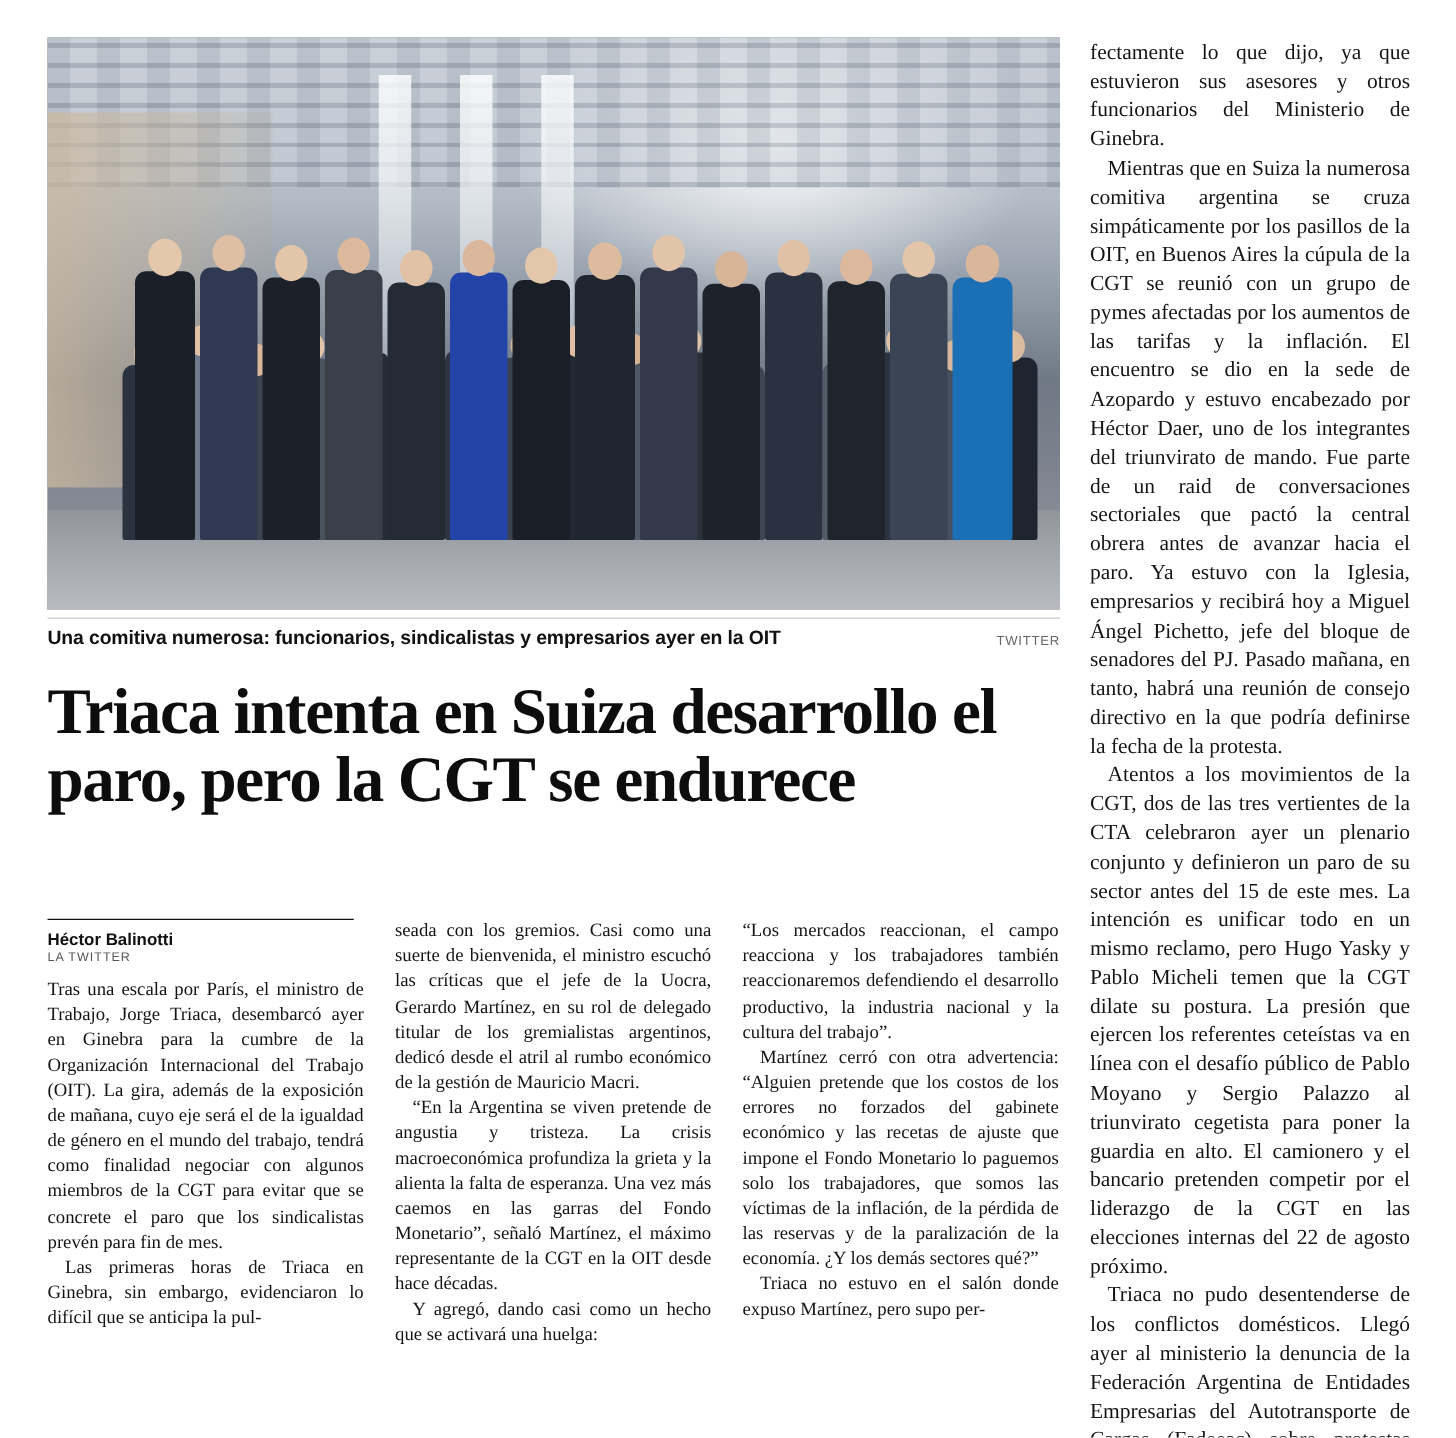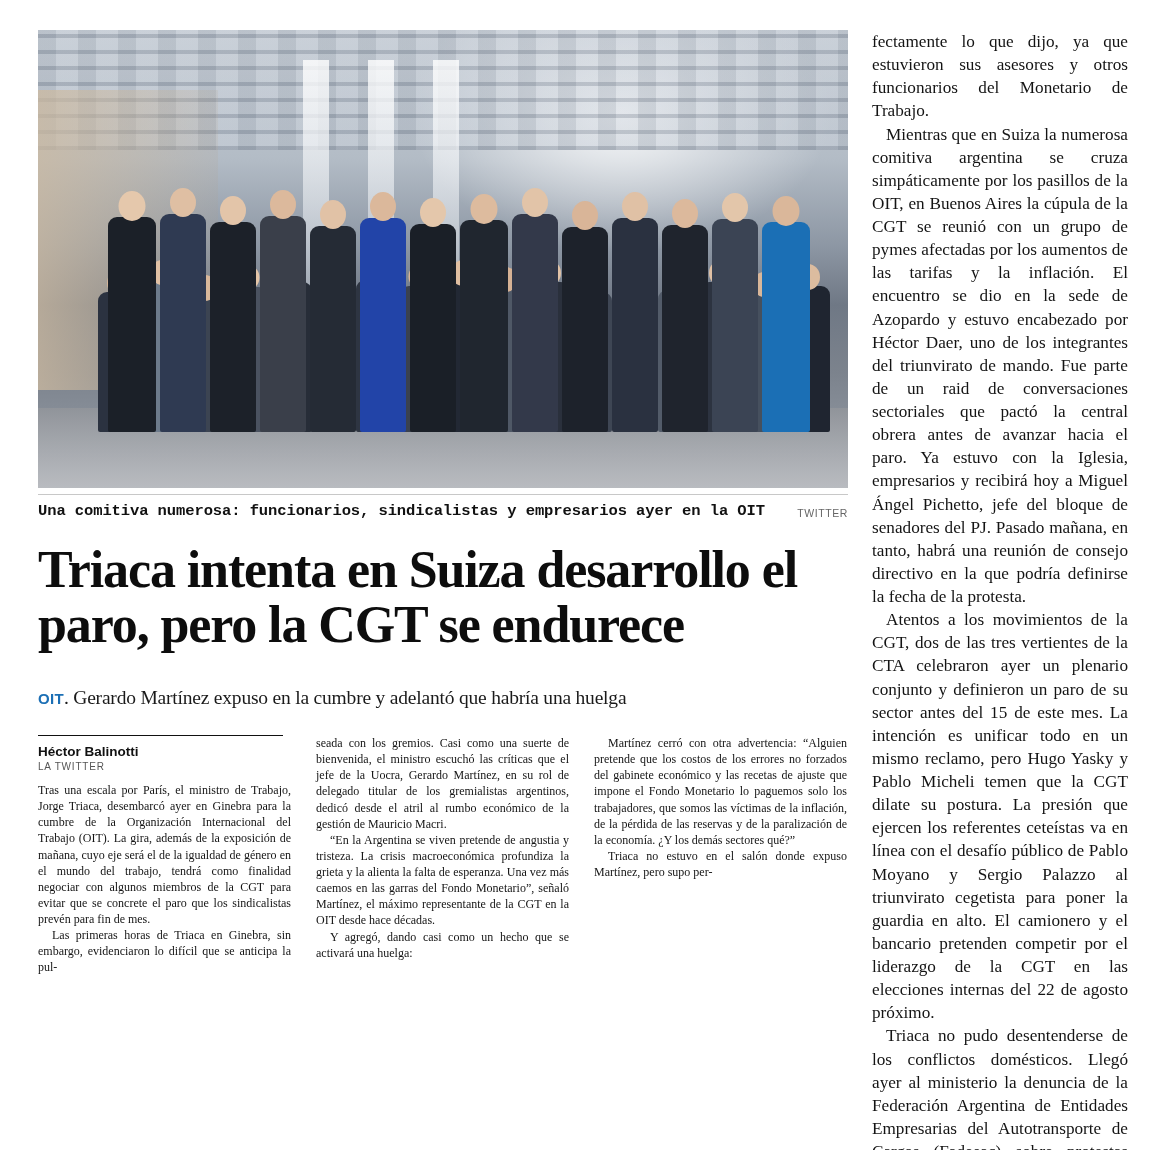--- a/index.html
+++ b/index.html
@@ -93,21 +93,21 @@
   .caption-bar {
     width: 810px;
     padding-top: 7px;
     display: flex;
     align-items: flex-end;
     justify-content: space-between;
     border-top: 1px solid #c8c8c8;
     margin-top: 6px;
   }
   .caption-text {
-    font-family: Liberation Mono, monospace;
+    font-family: Liberation Sans, sans-serif;
     font-weight: bold;
     font-size: 15.5px;
     color: #111;
     letter-spacing: -0.1px;
   }
   .credit {
     font-family: "Liberation Sans", sans-serif;
     font-size: 10.5px;
     color: #666;
     letter-spacing: 0.6px;
@@ -170,21 +170,21 @@
   .byline-org {
     font-family: "Liberation Sans", sans-serif;
     font-size: 10px;
     letter-spacing: 0.8px;
     color: #555;
     margin-top: 2px;
     margin-bottom: 10px;
   }
   p.body {
     font-family: "Liberation Serif", serif;
-    font-size: 12px;
+    font-size: 15px;
     line-height: 1.345;
     text-align: justify;
     margin: 0;
     text-indent: 14px;
     color: #141414;
     hyphens: auto;
     -webkit-hyphens: auto;
   }
   p.body.first { text-indent: 0; }
 
@@ -314,48 +314,46 @@
       </div>
     </div>
 
     <div class="caption-bar">
       <div class="caption-text">Una comitiva numerosa: funcionarios, sindicalistas y empresarios ayer en la OIT</div>
       <div class="credit">TWITTER</div>
     </div>
 
     <h1 class="headline">Triaca intenta en Suiza desarrollo el paro, pero la CGT se endurece</h1>
 
-    <div class="subhead">
-      <span class="kicker">OIT</span><span>. Gerardo Martínez expuso en la cumbre y adelantó que habría una huelga</span>
-    </div>
   </div>
 
   <div class="cols">
 
     <div class="col">
       <div class="byline-rule"></div>
       <div class="byline-name">Héctor Balinotti</div>
       <div class="byline-org">LA TWITTER</div>
       <p class="body first">Tras una escala por París, el ministro de Trabajo, Jorge Triaca, desembarcó ayer en Ginebra para la cumbre de la Organización Internacional del Trabajo (OIT). La gira, además de la exposición de mañana, cuyo eje será el de la igualdad de género en el mundo del trabajo, tendrá como finalidad negociar con algunos miembros de la CGT para evitar que se concrete el paro que los sindicalistas prevén para fin de mes.</p>
       <p class="body">Las primeras horas de Triaca en Ginebra, sin embargo, evidenciaron lo difícil que se anticipa la pul-</p>
     </div>
 
     <div class="col">
       <p class="body first">seada con los gremios. Casi como una suerte de bienvenida, el ministro escuchó las críticas que el jefe de la Uocra, Gerardo Martínez, en su rol de delegado titular de los gremialistas argentinos, dedicó desde el atril al rumbo económico de la gestión de Mauricio Macri.</p>
       <p class="body">“En la Argentina se viven pretende de angustia y tristeza. La crisis macroeconómica profundiza la grieta y la alienta la falta de esperanza. Una vez más caemos en las garras del Fondo Monetario”, señaló Martínez, el máximo representante de la CGT en la OIT desde hace décadas.</p>
       <p class="body">Y agregó, dando casi como un hecho que se activará una huelga:</p>
     </div>
 
     <div class="col">
+      <p class="body first">“Los mercados reaccionan, el campo reacciona y los trabajadores también reaccionaremos defendiendo el desarrollo productivo, la industria nacional y la cultura del trabajo”.</p>
       <p class="body">Martínez cerró con otra advertencia: “Alguien pretende que los costos de los errores no forzados del gabinete económico y las recetas de ajuste que impone el Fondo Monetario lo paguemos solo los trabajadores, que somos las víctimas de la inflación, de la pérdida de las reservas y de la paralización de la economía. ¿Y los demás sectores qué?”</p>
       <p class="body">Triaca no estuvo en el salón donde expuso Martínez, pero supo per-</p>
     </div>
 
   </div>
 
   <div class="right-col">
-    <p class="body first">fectamente lo que dijo, ya que estuvieron sus asesores y otros funcionarios del Monetario de Trabajo.</p>
+    <p class="body first">fectamente lo que dijo, ya que estuvieron sus asesores y otros funcionarios del Ministerio de Ginebra.</p>
     <p class="body">Mientras que en Suiza la numerosa comitiva argentina se cruza simpáticamente por los pasillos de la OIT, en Buenos Aires la cúpula de la CGT se reunió con un grupo de pymes afectadas por los aumentos de las tarifas y la inflación. El encuentro se dio en la sede de Azopardo y estuvo encabezado por Héctor Daer, uno de los integrantes del triunvirato de mando. Fue parte de un raid de conversaciones sectoriales que pactó la central obrera antes de avanzar hacia el paro. Ya estuvo con la Iglesia, empresarios y recibirá hoy a Miguel Ángel Pichetto, jefe del bloque de senadores del PJ. Pasado mañana, en tanto, habrá una reunión de consejo directivo en la que podría definirse la fecha de la protesta.</p>
     <p class="body">Atentos a los movimientos de la CGT, dos de las tres vertientes de la CTA celebraron ayer un plenario conjunto y definieron un paro de su sector antes del 15 de este mes. La intención es unificar todo en un mismo reclamo, pero Hugo Yasky y Pablo Micheli temen que la CGT dilate su postura. La presión que ejercen los referentes ceteístas va en línea con el desafío público de Pablo Moyano y Sergio Palazzo al triunvirato cegetista para poner la guardia en alto. El camionero y el bancario pretenden competir por el liderazgo de la CGT en las elecciones internas del 22 de agosto próximo.</p>
     <p class="body"><span>Triaca no pudo desentenderse de los conflictos domésticos. Llegó ayer al ministerio la denuncia de la Federación Argentina de Entidades Empresarias del Autotransporte de Cargas (Fadeeac) sobre protestas encubiertas del gremio de Hugo Moyano en plena negociación salarial. Hubo asambleas de dos horas en todo el país. Desde Suiza, el funcionario dictó la conciliación obligatoria.</span></p>
   </div>
 
 </div>
 
 </body></html>

